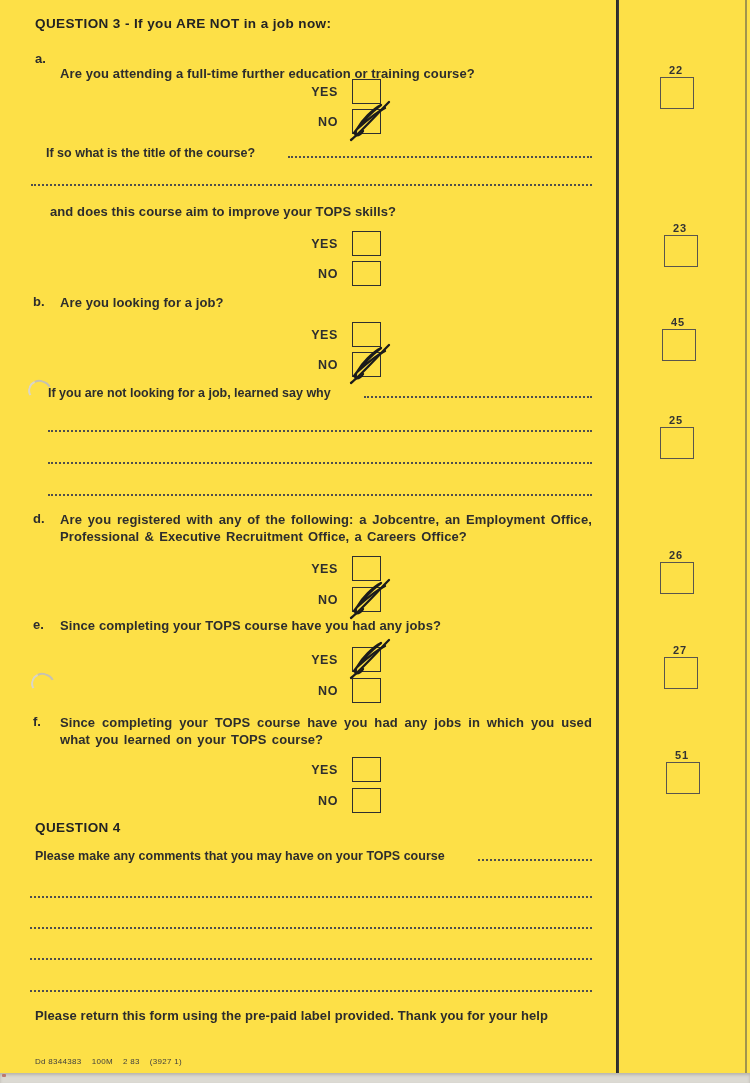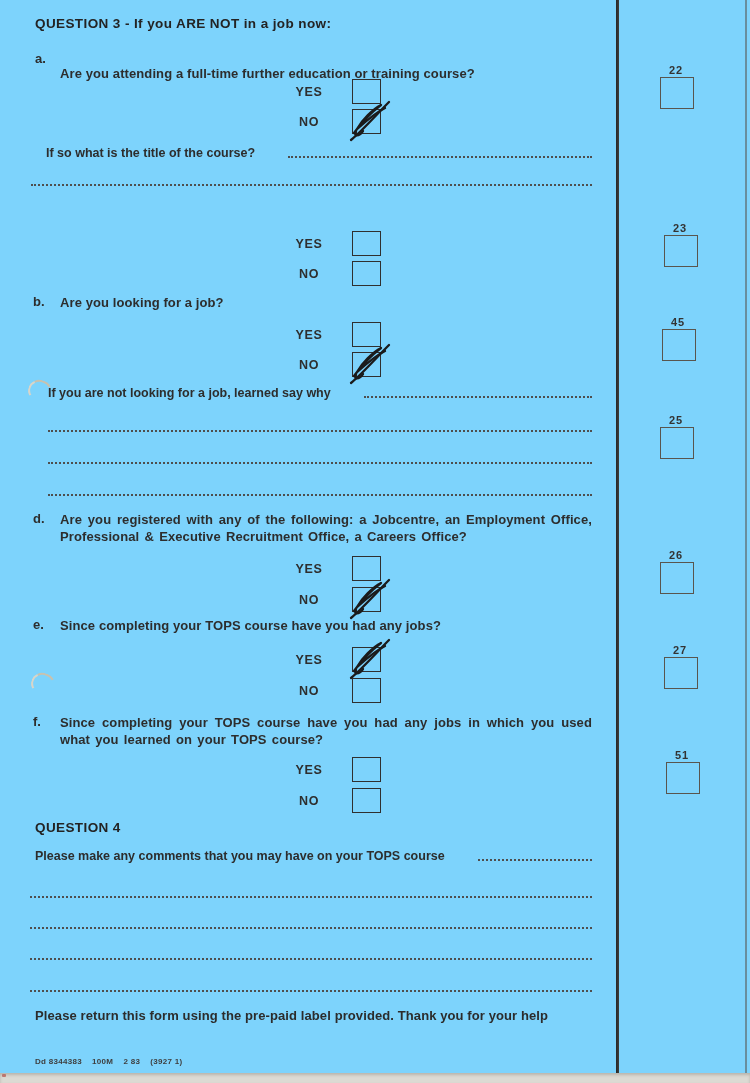--- a/index.html
+++ b/index.html
@@ -1,33 +1,33 @@
 <!DOCTYPE html>
 <html><head>
 <meta charset="utf-8">
 <style>
   * { box-sizing: border-box; margin: 0; padding: 0; }
   html,body { width: 750px; }
   body { font-family: "Liberation Sans", sans-serif; background: #e9e7e2; }
 
-  .page { position: relative; width: 750px; height: 1083px; background: #7dd3fc; overflow: hidden; color: #2b2b2b; }
+  .page { position: relative; width: 750px; height: 1083px; background: #fde047; overflow: hidden; color: #2b2b2b; }
   .abs { position: absolute; }
 
   .h1 { font-size: 13.5px; font-weight: bold; letter-spacing: .4px; color: #232323; }
   .q-letter { font-size: 13px; font-weight: bold; color: #2d2d2d; }
   .q-text { font-size: 13px; font-weight: bold; color: #2d2d2d; letter-spacing: .1px; line-height: 17px; }
   .just { text-align: justify; text-align-last: left; word-spacing: 1.5px; }
 
   .prompt-row { display: flex; align-items: flex-end; gap: 28px; }
   .prompt-row .pt { font-size: 12.5px; font-weight: bold; white-space: nowrap; color:#2d2d2d; }
   .leader { flex: 1; height: 0; border-bottom: 2px dotted #4e4e4e; margin-left: 5px; margin-bottom: 2px; }
   .dotline { height: 0; border-bottom: 2px dotted #4e4e4e; }
 
   .yn { display: flex; align-items: center; position: absolute; left: 280px; }
-  .yn .lbl { width: 58px; text-align: center; font-size: 12.5px; font-weight: bold; letter-spacing: .6px; color:#2e2e2e; }
+  .yn .lbl { width: 58px; text-align: right; font-size: 12.5px; font-weight: bold; letter-spacing: .6px; color:#2e2e2e; }
   .cbx { position: relative; width: 29px; height: 25px; border: 1.7px solid #2f2f2f; margin-left: 14px; background: transparent; }
   .scribble { position: absolute; left: -9px; top: -13px; width: 50px; height: 48px; pointer-events: none; }
 
   .code { position: absolute; width: 60px; }
   .code .num { font-size: 11px; font-weight: bold; color: #333; margin-left: 9px; letter-spacing: 1px; }
   .code .cbox { width: 34px; height: 32px; border: 1.4px solid #59554d; margin-top: 1px; background: transparent; }
 
   .vrule { position: absolute; left: 616px; top: 0; width: 3px; height: 1083px; background: linear-gradient(to right, #262626, #3d3d3b); }
   .redge { position: absolute; left: 745px; top: 0; width: 2px; height: 1083px; background: rgba(88,86,80,.55); }
   .bstrip { position: absolute; left: 0; top: 1073px; width: 750px; height: 10px; background: #dcdad3; box-shadow: inset 0 2px 3px rgba(118,112,100,.35); }
@@ -72,20 +72,21 @@
   </svg>
 </div>
   </div>
 
   <div class="abs prompt-row" style="left:46px; top:146px; right:158px;">
     <span class="pt">If so what is the title of the course?</span>
     <div class="leader"></div>
   </div>
   <div class="abs dotline" style="left:31px; top:184px; width:561px;"></div>
 
+  <div class="abs q-text" style="left:50px; top:203px;">and does this course aim to improve your TOPS skills?</div>
 
   <div class="yn" style="top:231px;">
     <span class="lbl">YES</span>
     <div class="cbx"></div>
   </div>
   <div class="yn" style="top:261px;">
     <span class="lbl">NO</span>
     <div class="cbx"></div>
   </div>
 
@@ -174,21 +175,21 @@
   <div class="abs prompt-row" style="left:35px; top:849px; right:158px;">
     <span class="pt">Please make any comments that you may have on your TOPS course</span>
     <div class="leader"></div>
   </div>
   <div class="abs dotline" style="left:30px; top:896px; width:562px;"></div>
   <div class="abs dotline" style="left:30px; top:927px; width:562px;"></div>
   <div class="abs dotline" style="left:30px; top:958px; width:562px;"></div>
   <div class="abs dotline" style="left:30px; top:990px; width:562px;"></div>
 
   <div class="abs note" style="left:35px; top:1008px;">Please return this form using the pre-paid label provided. Thank you for your help</div>
-  <div class="abs imprint" style="left:35px; top:1057px;font-weight:bold;">Dd 8344383    100M    2 83    (3927 1)</div>
+  <div class="abs imprint" style="left:35px; top:1057px;">Dd 8344383    100M    2 83    (3927 1)</div>
 
   <div class="code" style="left:660px; top:64px;">
     <div class="num">22</div>
     <div class="cbox"></div>
   </div>
   <div class="code" style="left:664px; top:222px;">
     <div class="num">23</div>
     <div class="cbox"></div>
   </div>
   <div class="code" style="left:662px; top:316px;">

